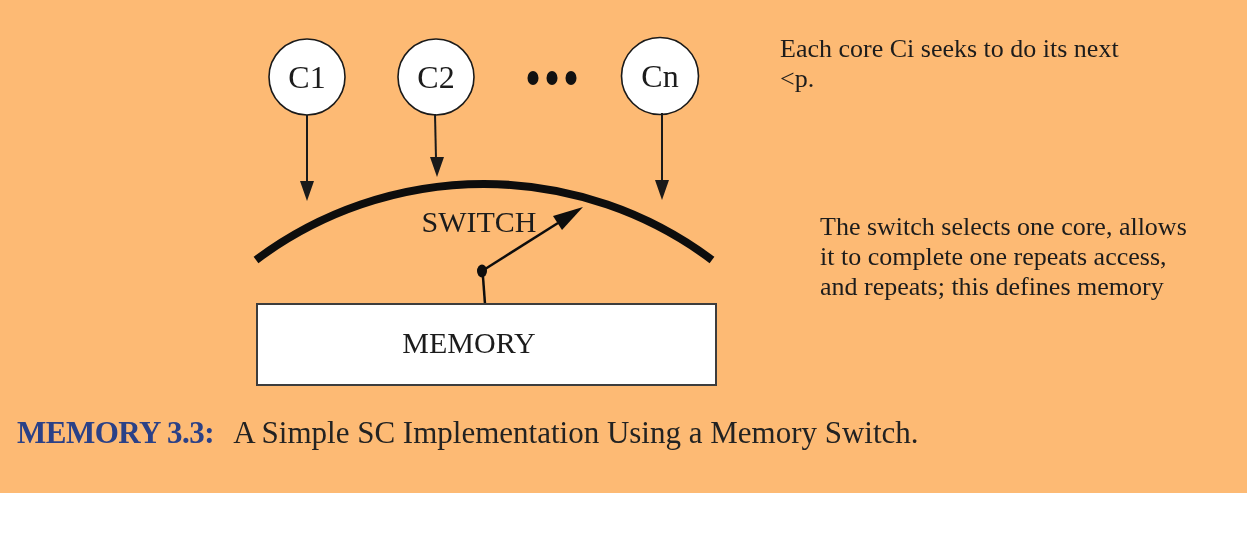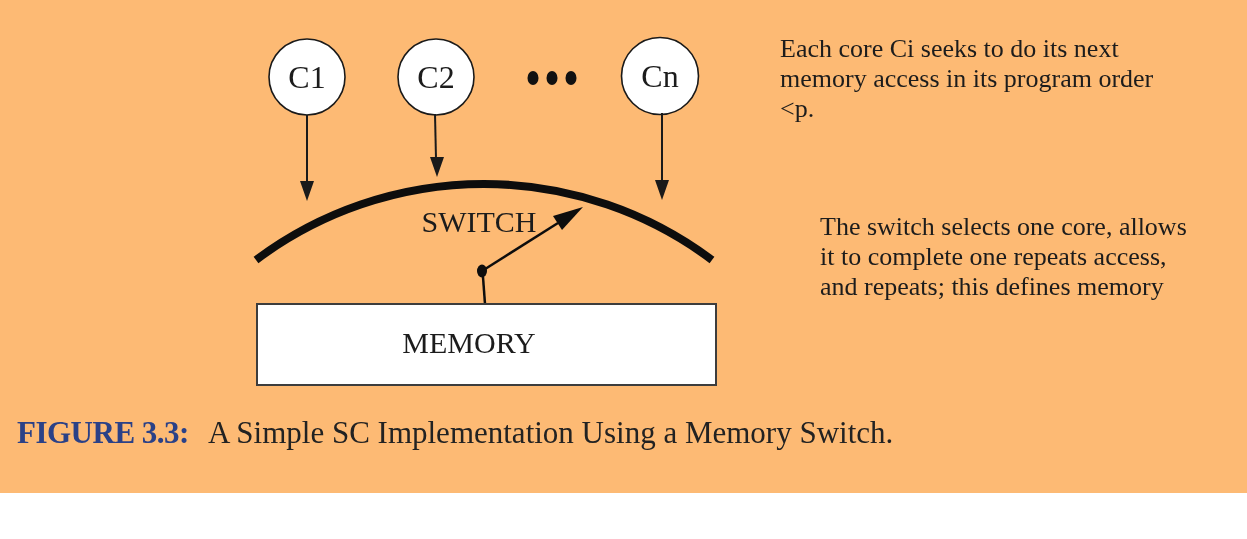--- a/index.html
+++ b/index.html
@@ -107,27 +107,26 @@
       <ellipse cx="482" cy="271" rx="5" ry="6.5" fill="#0d0d0d"></ellipse>
       <line x1="483" y1="277" x2="485" y2="304" stroke="#0d0d0d" stroke-width="2.5"></line>
     </g>
 
     <rect x="257" y="304" width="459" height="81" fill="#ffffff" stroke="#3d3d3d" stroke-width="2"></rect>
     <text class="svg-label" x="469" y="353" font-size="30" text-anchor="middle">MEMORY</text>
   </svg>
 
   <div class="note" id="note-program-order">
     <div>Each core Ci seeks to do its next</div>
-    <div>memory access in its program order</div>
     <div>&lt;p.</div>
   </div>
 
   <div class="note" id="note-memory-order">
     <div>The switch selects one core, allows</div>
     <div>it to complete one repeats access,</div>
     <div>and repeats; this defines memory</div>
   </div>
 
   <div id="figure-caption">
-    <span id="caption-label">FIGURE 3.3:</span><span id="caption-text">A Simple SC Implementation Using a Memory Switch.</span>
+    <span id="caption-label">MEMORY 3.3:</span><span id="caption-text">A Simple SC Implementation Using a Memory Switch.</span>
   </div>
 
 </div>
 
 </body></html>

